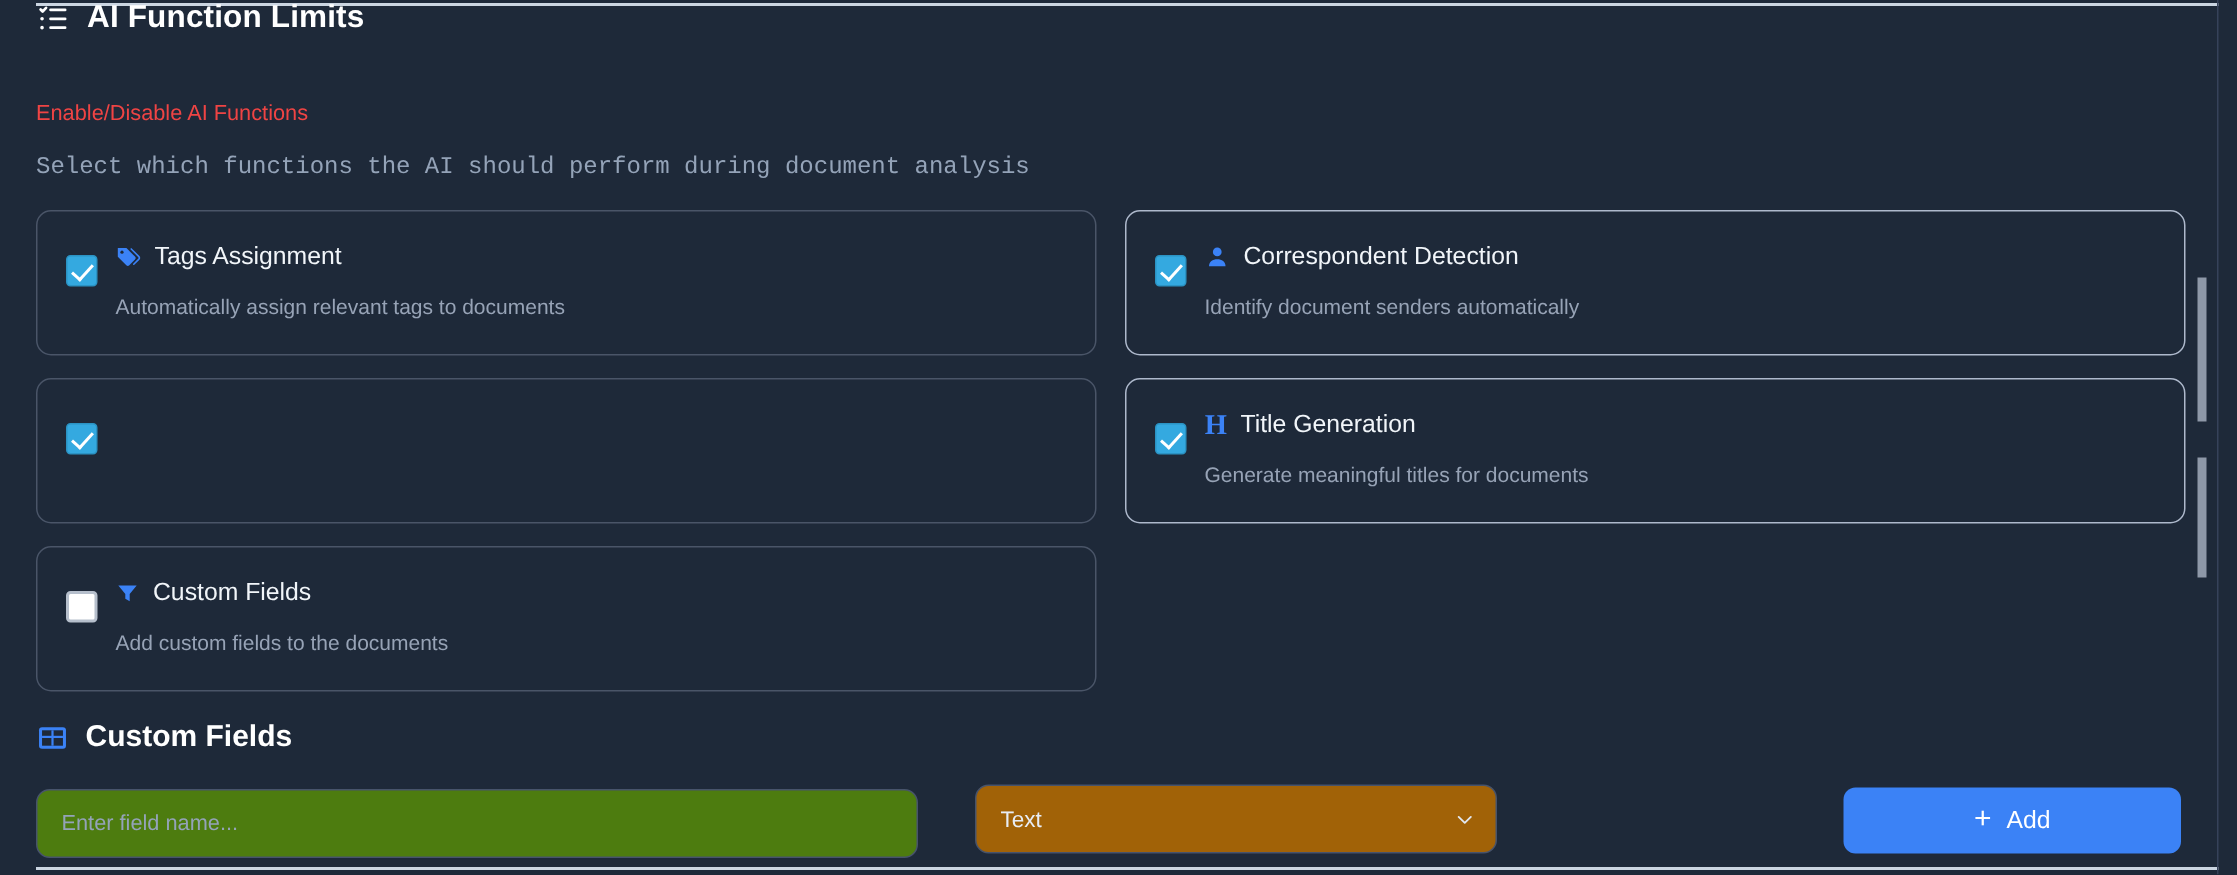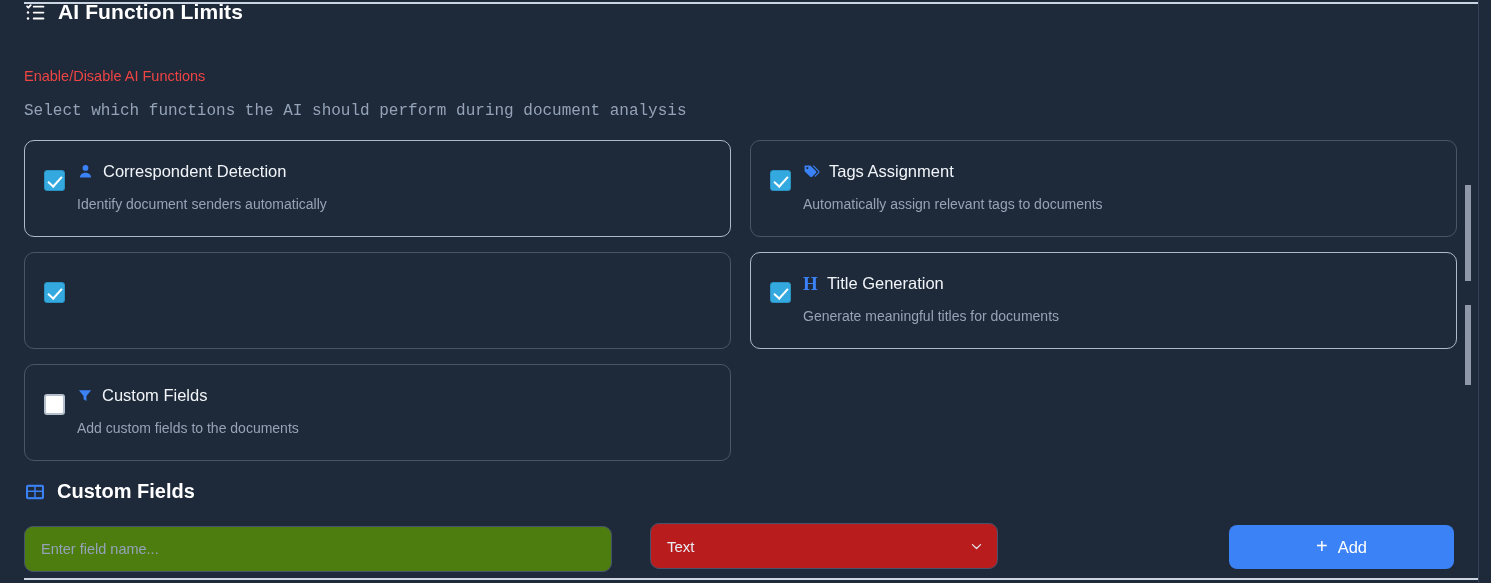--- a/index.html
+++ b/index.html
@@ -212,21 +212,21 @@
     left: 626px;
     top: -3px;
     width: 348px;
     height: 46px;
   }
   .type-select {
     width: 100%;
     height: 100%;
     border-radius: 9px;
     border: 1px solid #47536b;
-    background: #b91c1c;
+    background: #a16207;
     color: #e8edf4;
     font-family: "Liberation Sans", sans-serif;
     font-size: 15px;
     padding: 0 16px;
     appearance: none;
     -webkit-appearance: none;
     outline: none;
   }
   .sel-chevron {
     position: absolute;
@@ -283,54 +283,54 @@
         <rect x="9.2" y="17.3" width="12" height="1.9" rx="0.9" fill="#ffffff"></rect>
       </svg>
     </span>
     <span class="sh-title">AI Function Limits</span>
   </div>
 
   <div class="sub-label">Enable/Disable AI Functions</div>
   <div class="sub-desc">Select which functions the AI should perform during document analysis</div>
 
   <div class="card-grid">
-
-    <div class="fn-card bright">
-      <div class="cb checked"></div>
-      <div class="fn-body">
-        <div class="fn-title-row">
-          <span>
-            <svg class="icon-svg" width="17" height="17" viewBox="0 0 24 24">
-              <circle cx="12" cy="7" r="4.1" fill="#3b82f6"></circle>
-              <path d="M4.2 20.4c0-4.3 3.5-6.6 7.8-6.6s7.8 2.3 7.8 6.6z" fill="#3b82f6"></path>
-            </svg>
-          </span>
-          <span class="fn-title">Correspondent Detection</span>
-        </div>
-        <div class="fn-desc">Identify document senders automatically</div>
-      </div>
-    </div>
 
     <div class="fn-card">
       <div class="cb checked"></div>
       <div class="fn-body">
         <div class="fn-title-row">
           <span>
             <svg class="icon-svg" width="17" height="17" viewBox="0 0 24 24">
               <path d="M2.2 3.4h8.1l8.0 8.0a2 2 0 010 2.8l-5.3 5.3a2 2 0 01-2.8 0L2.2 11.5V3.4z" fill="#3b82f6"></path>
               <circle cx="6.1" cy="7.2" r="1.5" fill="#1e2939"></circle>
               <path d="M14.8 4.2l7.0 7.0a2 2 0 010 2.8l-4.6 4.6" stroke="#3b82f6" stroke-width="1.5" fill="none" stroke-linecap="round"></path>
             </svg>
           </span>
           <span class="fn-title">Tags Assignment</span>
         </div>
         <div class="fn-desc">Automatically assign relevant tags to documents</div>
       </div>
     </div>
 
+    <div class="fn-card bright">
+      <div class="cb checked"></div>
+      <div class="fn-body">
+        <div class="fn-title-row">
+          <span>
+            <svg class="icon-svg" width="17" height="17" viewBox="0 0 24 24">
+              <circle cx="12" cy="7" r="4.1" fill="#3b82f6"></circle>
+              <path d="M4.2 20.4c0-4.3 3.5-6.6 7.8-6.6s7.8 2.3 7.8 6.6z" fill="#3b82f6"></path>
+            </svg>
+          </span>
+          <span class="fn-title">Correspondent Detection</span>
+        </div>
+        <div class="fn-desc">Identify document senders automatically</div>
+      </div>
+    </div>
+
     <div class="fn-card">
       <div class="cb checked"></div>
     </div>
 
     <div class="fn-card bright">
       <div class="cb checked"></div>
       <div class="fn-body">
         <div class="fn-title-row">
           <span class="h-glyph">H</span>
           <span class="fn-title">Title Generation</span>

